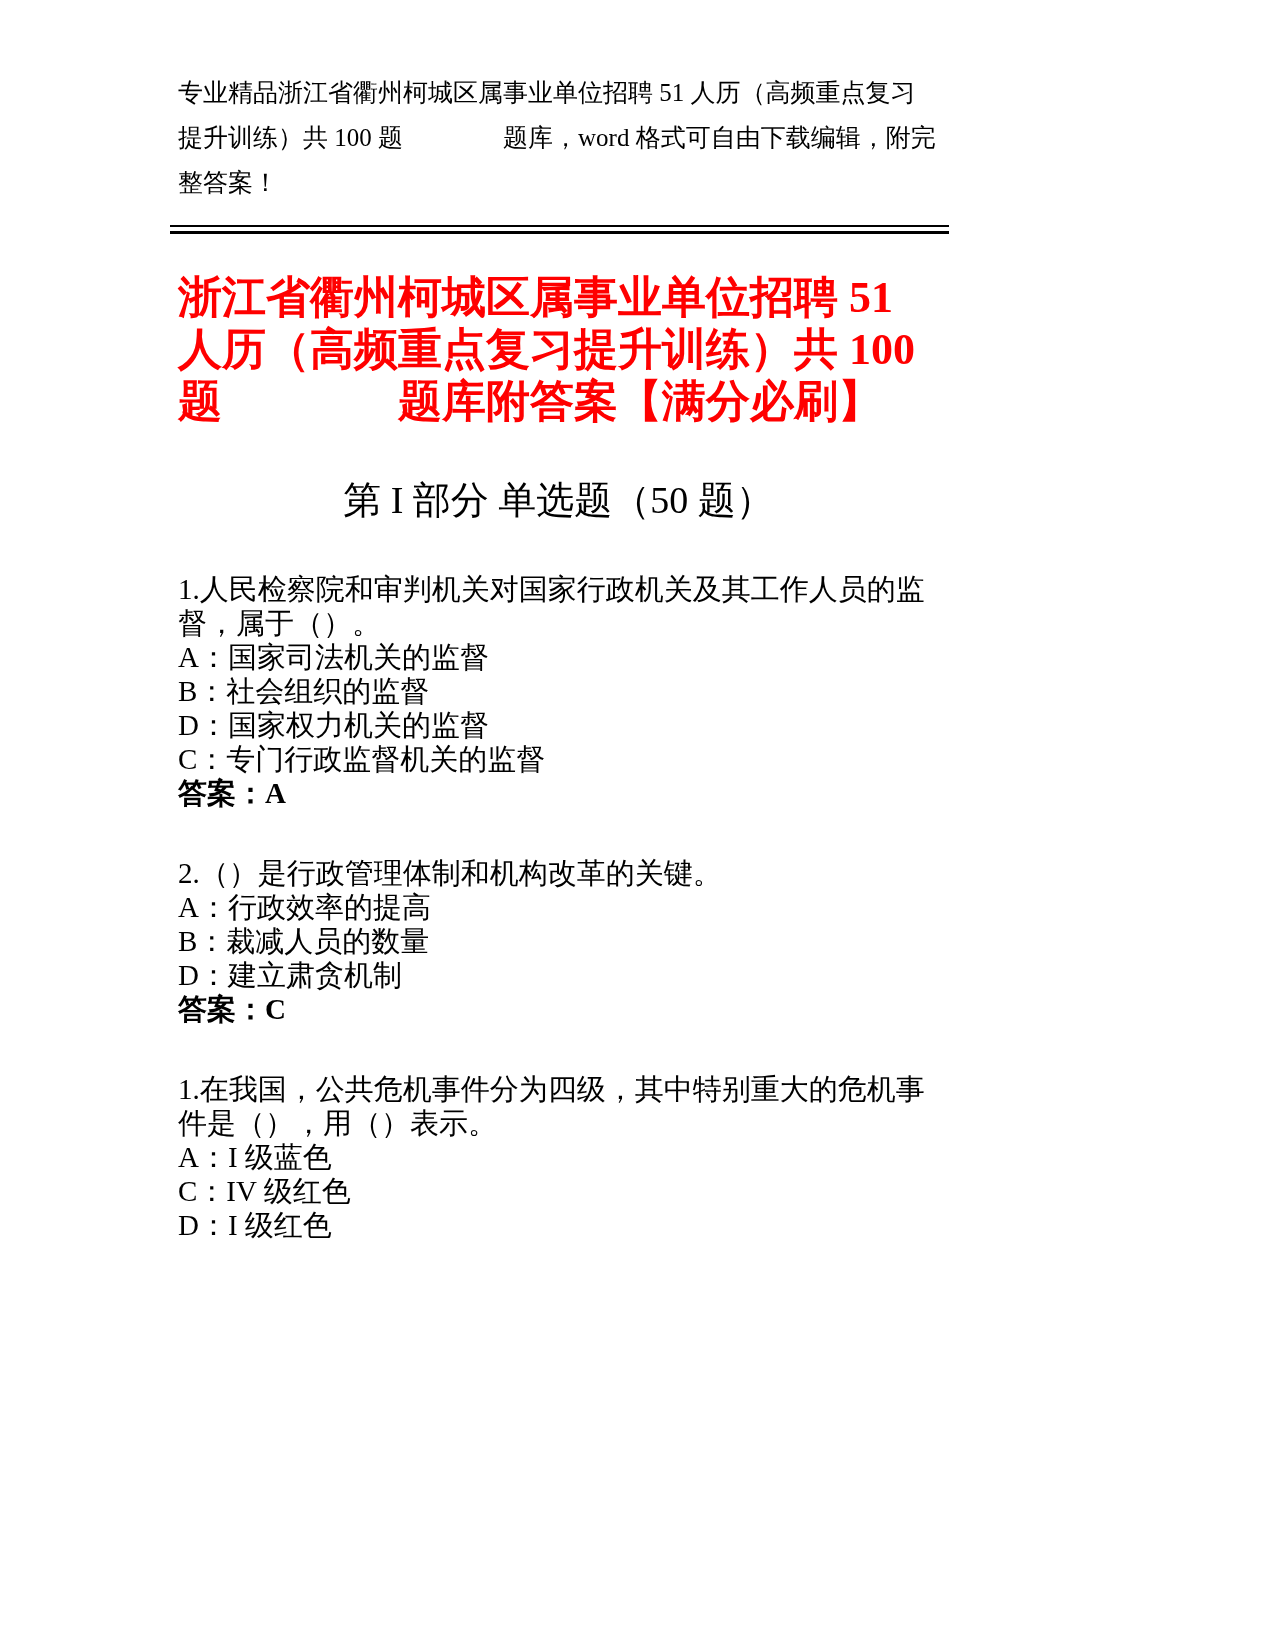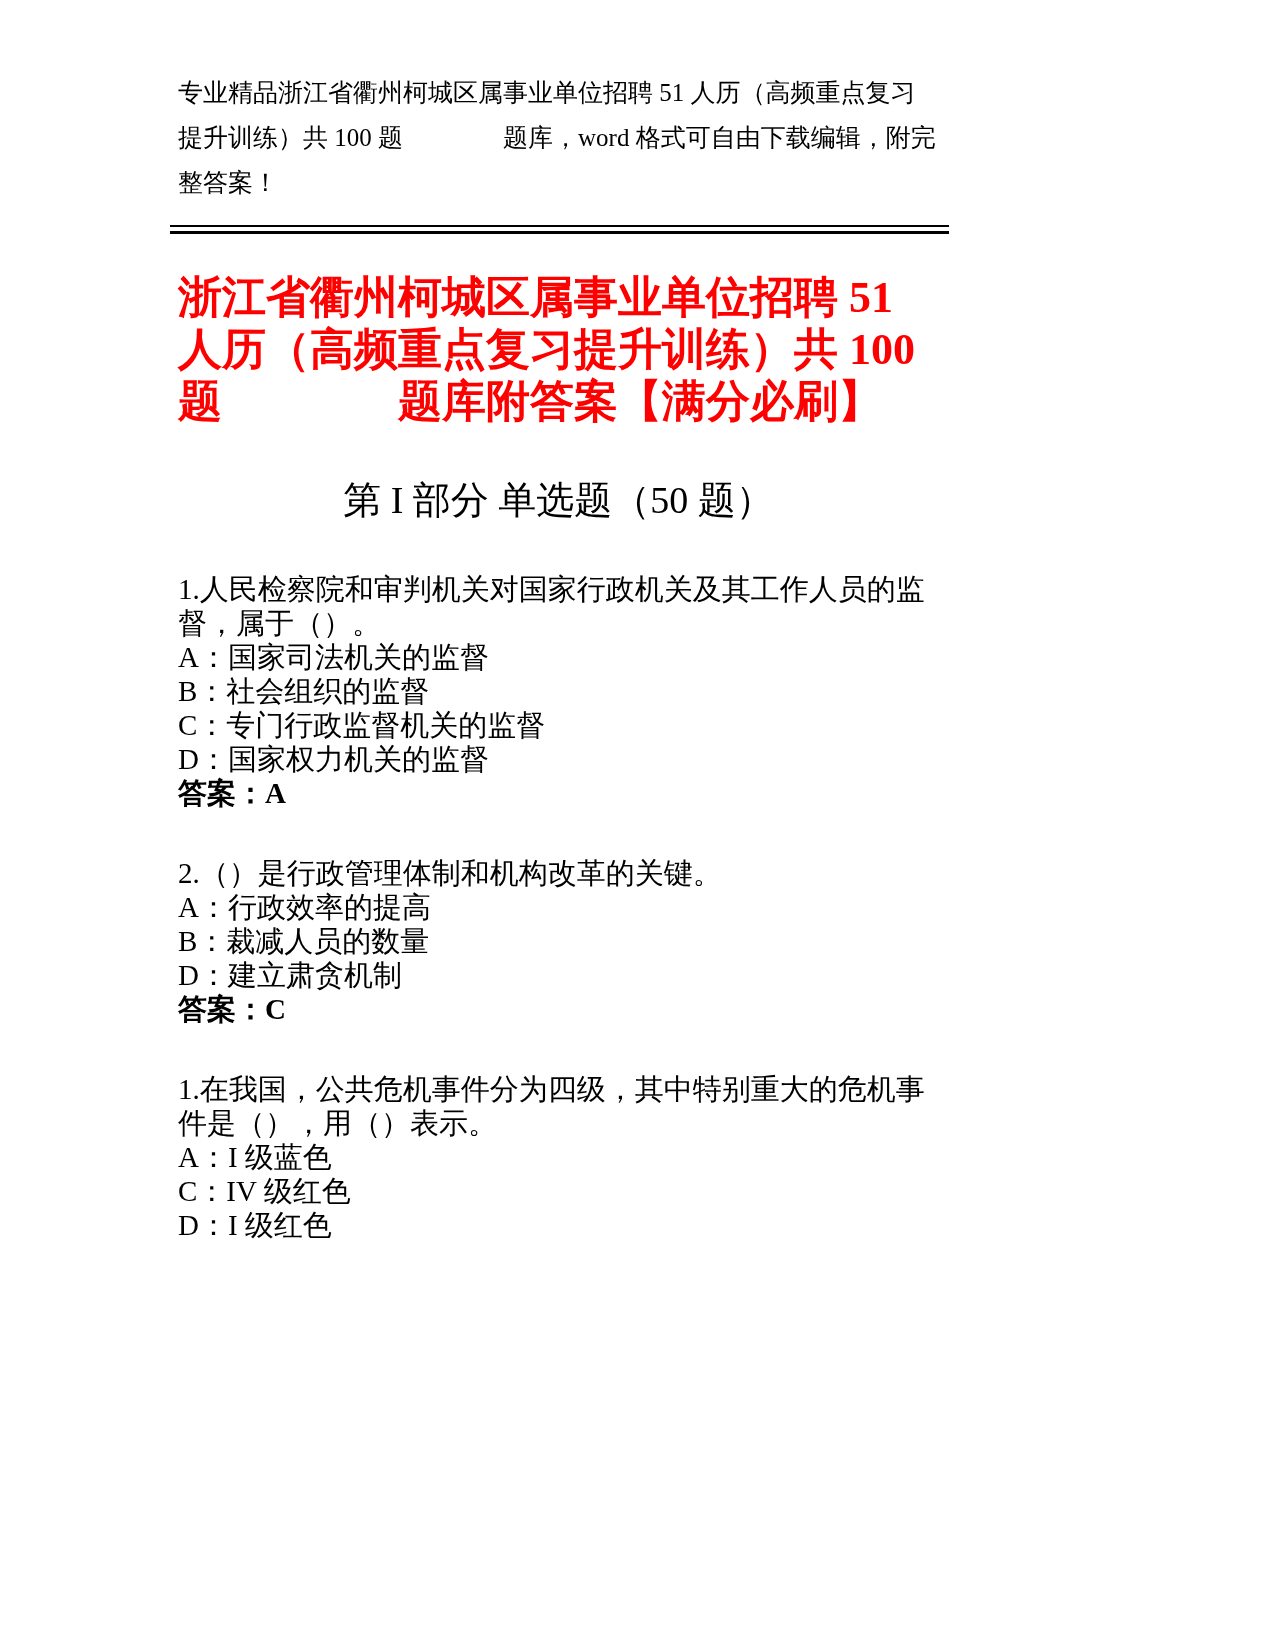--- a/index.html
+++ b/index.html
@@ -73,22 +73,22 @@
   <h1 class="doc-title">浙江省衢州柯城区属事业单位招聘 51 人历（高频重点复习提升训练）共 100 题　　　　题库附答案【满分必刷】</h1>
 
   <h2 class="section-heading">第 I 部分 单选题（50 题）</h2>
 
   <main class="questions">
 
     <section class="question">
       <p>1.人民检察院和审判机关对国家行政机关及其工作人员的监督，属于（）。</p>
       <p>A：国家司法机关的监督</p>
       <p>B：社会组织的监督</p>
+      <p>D：国家权力机关的监督</p>
       <p>C：专门行政监督机关的监督</p>
-      <p>D：国家权力机关的监督</p>
       <p class="answer-line">答案：A</p>
     </section>
 
     <section class="question">
       <p>2.（）是行政管理体制和机构改革的关键。</p>
       <p>A：行政效率的提高</p>
       <p>B：裁减人员的数量</p>
       <p>D：建立肃贪机制</p>
       <p class="answer-line">答案：C</p>
     </section>

